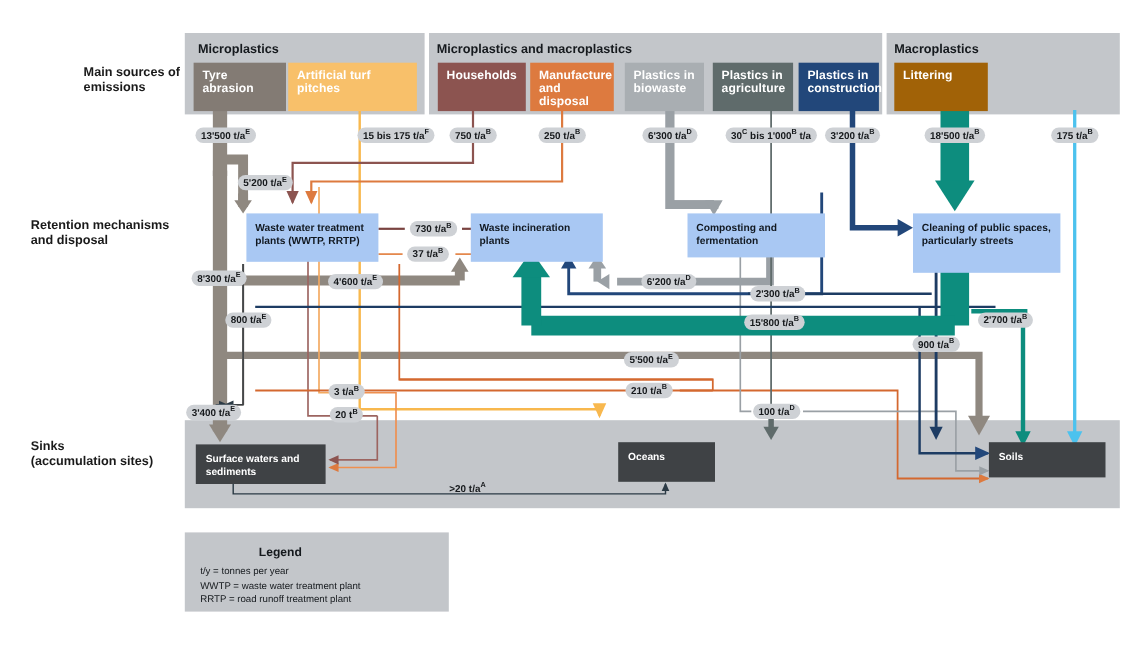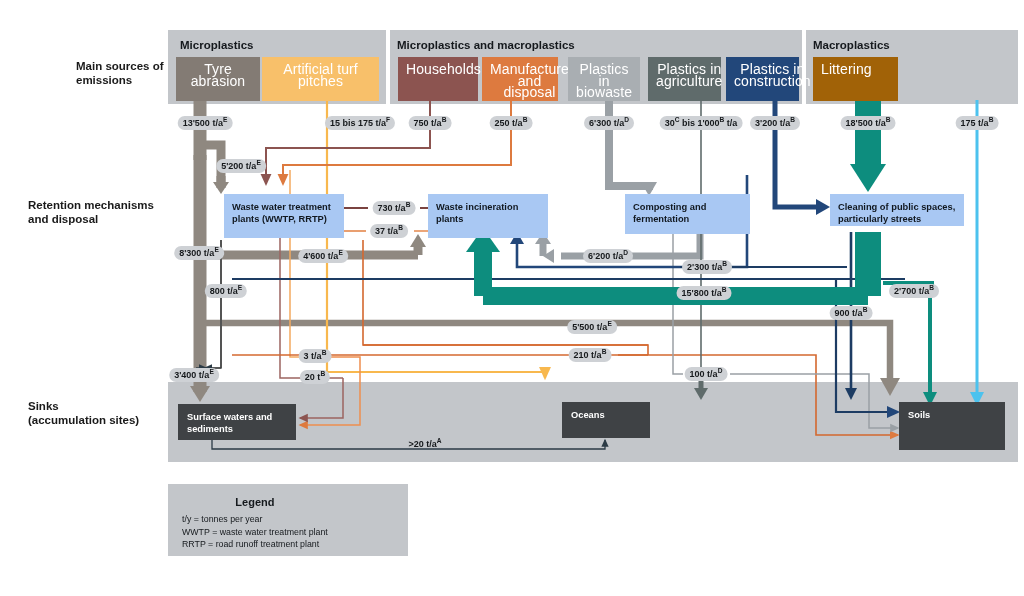--- a/index.html
+++ b/index.html
@@ -6,21 +6,21 @@
   html,body{margin:0;padding:0;background:#ffffff;}
   body{width:1024px;height:596px;font-family:"Liberation Sans",sans-serif;position:relative;overflow:hidden;}
   #stage{position:absolute;left:0;top:0;width:1024px;height:596px;}
 
   .row-label{position:absolute;font-size:11.5px;line-height:14px;color:#1a1a1a;font-weight:600;white-space:pre-line;}
 
   .band{position:absolute;background:#c3c6ca;}
   .band-title{position:absolute;font-size:11.5px;color:#15191d;font-weight:600;}
 
   .src-box{position:absolute;display:flex;align-items:flex-start;padding:7px 8px 0 8px;box-sizing:border-box;
-           font-size:14px;line-height:11.5px;color:#ffffff;font-weight:400;letter-spacing:.1px;text-align:center;}
+           font-size:11px;line-height:11.5px;color:#ffffff;font-weight:700;letter-spacing:.1px;}
   .proc-box{position:absolute;background:#a9c8f3;display:flex;align-items:flex-start;padding:7px 8px 0 8px;box-sizing:border-box;
             font-size:9.3px;line-height:12px;color:#111820;font-weight:600;}
   .sink-box{position:absolute;background:#3f4245;display:flex;align-items:flex-start;padding:7px 9px 0 9px;box-sizing:border-box;
             font-size:9.3px;line-height:12px;color:#ffffff;font-weight:600;}
 
   .sinkband{position:absolute;background:#c3c6ca;}
 
   .pill{position:absolute;background:#ced1d5;border-radius:7px;height:14px;line-height:14px;
         font-size:9px;color:#16191c;font-weight:600;padding:0 5px;white-space:nowrap;
         transform:translate(-50%,-50%);text-align:center;letter-spacing:0px;}
@@ -217,33 +217,33 @@
 plants (WWTP, RRTP)</span>
   </div>
   <div class="proc-box" style="left:428px;top:194px;width:120px;height:44px;">
     <span style="white-space:pre-line;">Waste incineration
 plants</span>
   </div>
   <div class="proc-box" style="left:625px;top:194px;width:125px;height:40px;">
     <span style="white-space:pre-line;">Composting and
 fermentation</span>
   </div>
-  <div class="proc-box" style="left:830px;top:194px;width:134px;height:32px;">
+  <div class="proc-box" style="left:830px;top:194px;width:134px;height:54px;">
     <span style="white-space:pre-line;">Cleaning of public spaces,
 particularly streets</span>
   </div>
 
   <div class="sink-box" style="left:178px;top:404px;width:118px;height:36px;">
     <span style="white-space:pre-line;">Surface waters and
 sediments</span>
   </div>
   <div class="sink-box" style="left:562px;top:402px;width:88px;height:36px;">
     <span style="white-space:pre-line;">Oceans</span>
   </div>
-  <div class="sink-box" style="left:899px;top:402px;width:106px;height:48px;">
+  <div class="sink-box" style="left:899px;top:402px;width:106px;height:32px;">
     <span style="white-space:pre-line;">Soils</span>
   </div>
 
   <div class="pill" style="left:205px;top:123px;"><span>13'500 t/a</span><sup>E</sup></div>
   <div class="pill" style="left:360px;top:123px;"><span>15 bis 175 t/a</span><sup>F</sup></div>
   <div class="pill" style="left:430px;top:123px;"><span>750 t/a</span><sup>B</sup></div>
   <div class="pill" style="left:511px;top:123px;"><span>250 t/a</span><sup>B</sup></div>
   <div class="pill" style="left:609px;top:123px;"><span>6'300 t/a</span><sup>D</sup></div>
   <div class="pill" style="left:701px;top:123px;">30<sup>C</sup> bis 1'000<sup>B</sup> t/a</div>
   <div class="pill" style="left:775px;top:123px;"><span>3'200 t/a</span><sup>B</sup></div>

